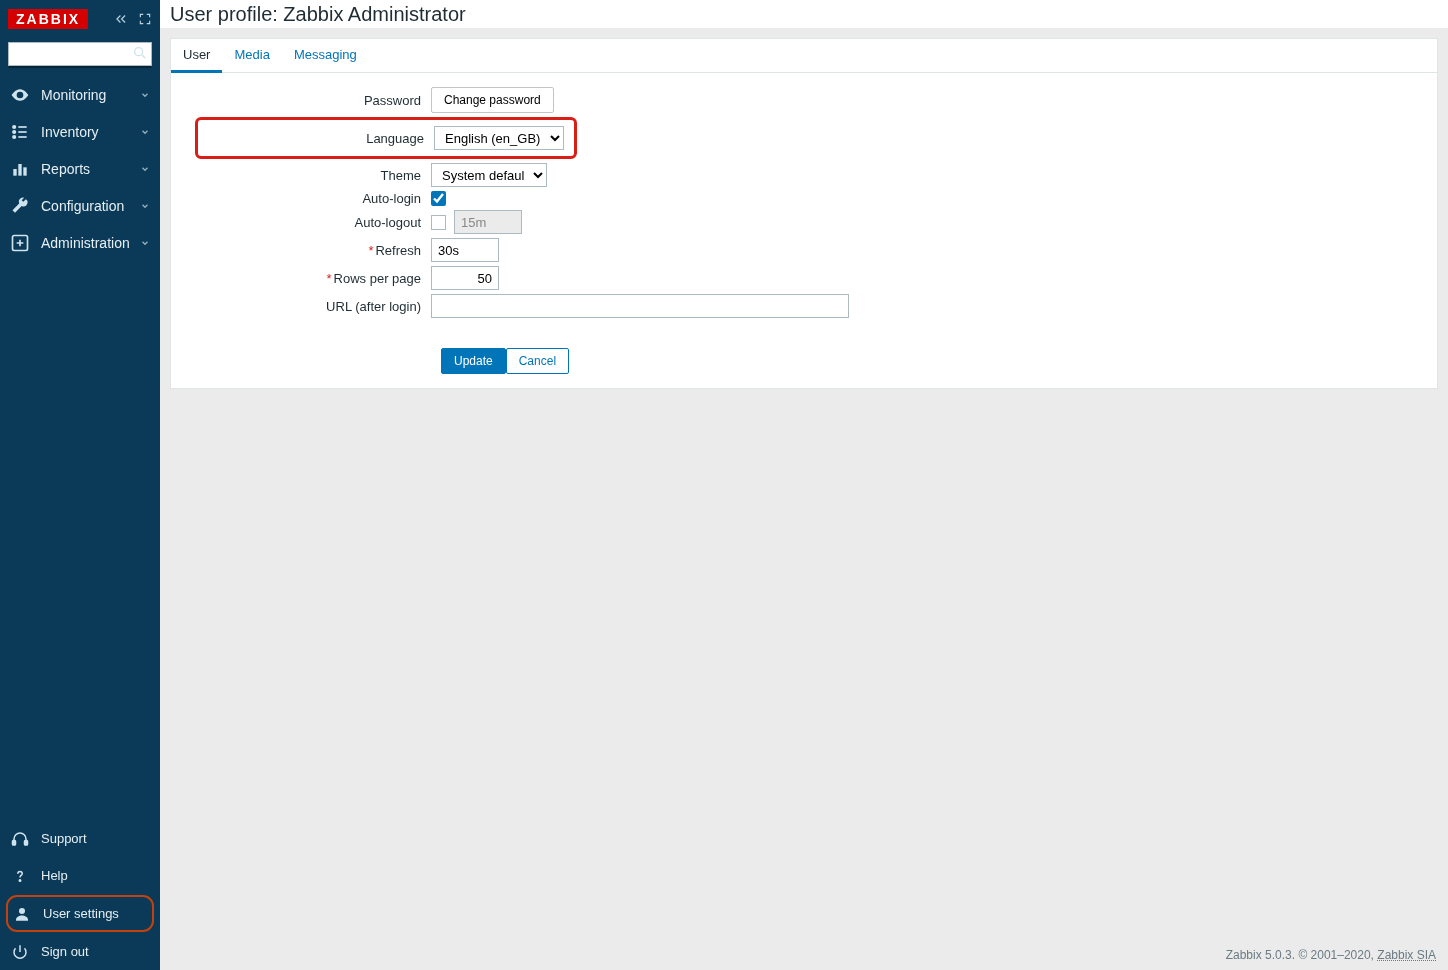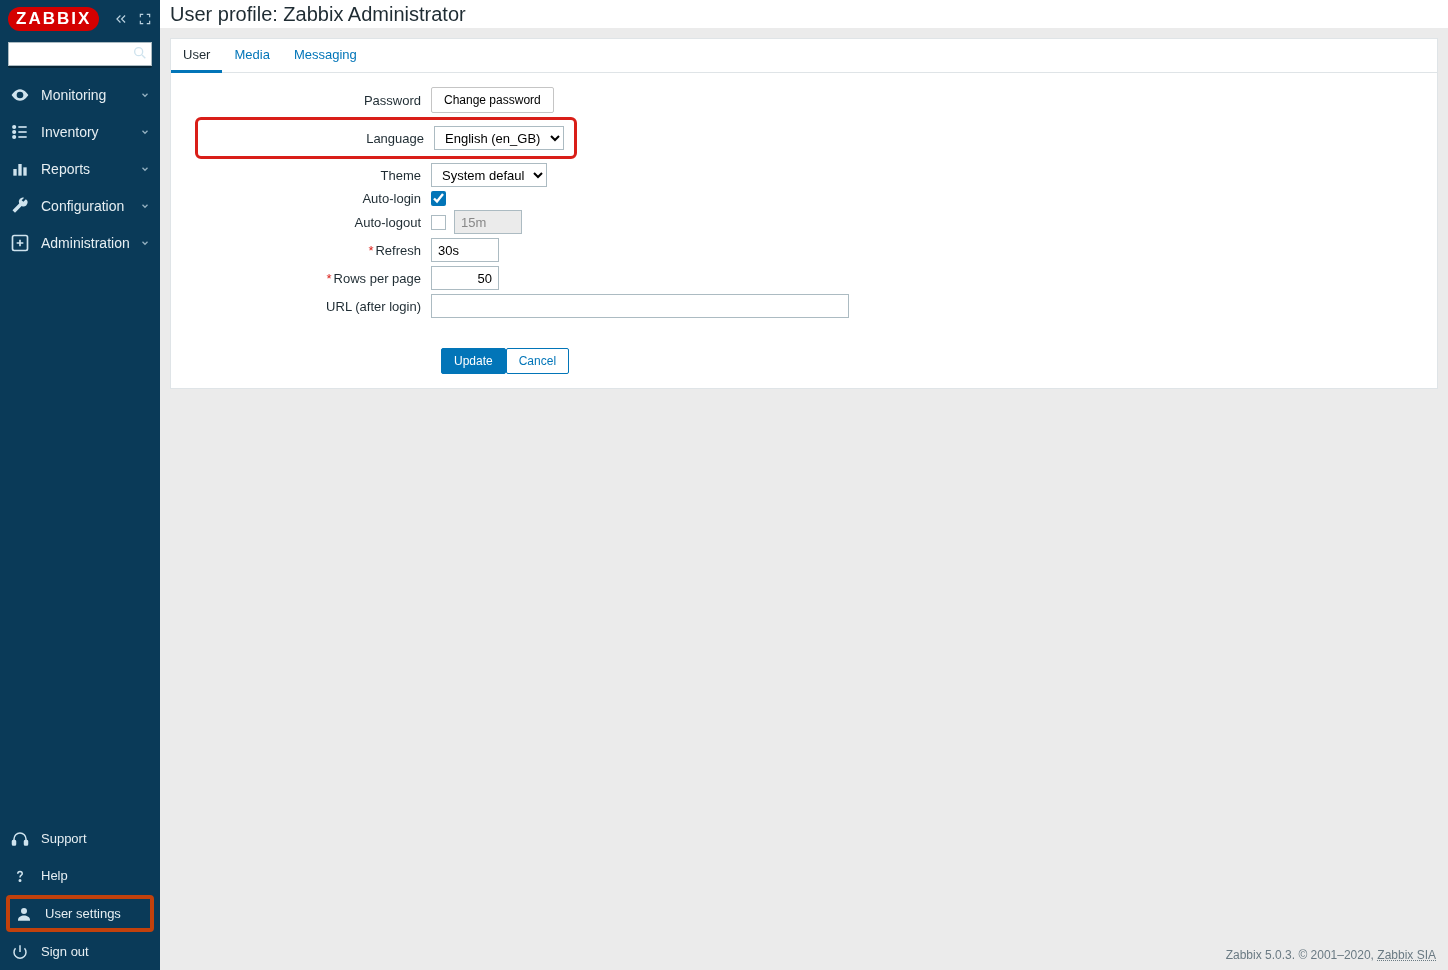--- a/index.html
+++ b/index.html
@@ -2,41 +2,41 @@
 <html><head>
 <meta charset="utf-8">
 <style>
   * { box-sizing: border-box; margin: 0; padding: 0; }
   html, body { height: 100%; font-family: Arial, Helvetica, sans-serif; font-size: 13px; color: #1f2c33; }
   body { display: flex; min-height: 100vh; background: #ebebeb; }
 
   
   .sidebar { width: 160px; background: #0a3a58; color: #fff; display: flex; flex-direction: column; flex-shrink: 0; }
   .sb-top { display: flex; align-items: center; height: 38px; padding: 0 8px; gap: 8px; }
-  .logo { background: #d40000; color: #fff; font-weight: 700; font-size: 17px; letter-spacing: 2px; padding: 2px 8px; border-radius: 12px; font-family: Arial, sans-serif; }
+  .logo { background: #d40000; color: #fff; font-weight: 700; font-size: 14px; letter-spacing: 2px; padding: 2px 8px; border-radius: 0; font-family: Arial, sans-serif; }
   .sb-top-icons { margin-left: auto; display:flex; gap:10px; }
   .sb-top-icons span { cursor: pointer; opacity: .9; }
   .sb-search { padding: 4px 8px 8px; }
   .sb-search .search-wrap { position: relative; background: #072537; border-radius: 2px; height: 26px; }
   .sb-search input { width: 100%; height:100%; background: transparent; border: none; color:#fff; padding: 0 28px 0 8px; outline:none; }
   .sb-search .search-btn { position:absolute; right:4px; top:3px; color:#cfe; cursor:pointer; }
 
   .sb-nav { flex: 0 0 auto; }
   .sb-item { display:flex; align-items:center; height:37px; padding: 0 10px; cursor:pointer; color:#e6eef2; }
   .sb-item .ic { width:20px; height:20px; display:flex; align-items:center; justify-content:center; margin-right:11px; }
   .sb-item .lbl { flex:1; font-size:14px; }
   .sb-item .chev { opacity:.7; }
 
   .sb-spacer { flex:1; }
   .sb-bottom .sb-item { height:37px; font-size:13px; }
   .sb-bottom .sb-item .lbl { font-size:13px; }
 
   .sb-item.highlighted-red {
-    border: 4px solid #c2410c;
-    border-radius: 4px;
+    border: 2px solid #c2410c;
+    border-radius: 11px;
     margin: 1px 6px;
     padding: 0 4px 0 4px;
   }
 
   
   .main { flex:1; display:flex; flex-direction:column; background:#ebebeb; min-width:0; }
   .page-header { background:#fff; height:28px; display:flex; align-items:center; padding: 0 10px; }
   .page-title { font-size:20px; font-weight:400; color:#1f2c33; }
 
   .content-wrap { padding:10px; }

